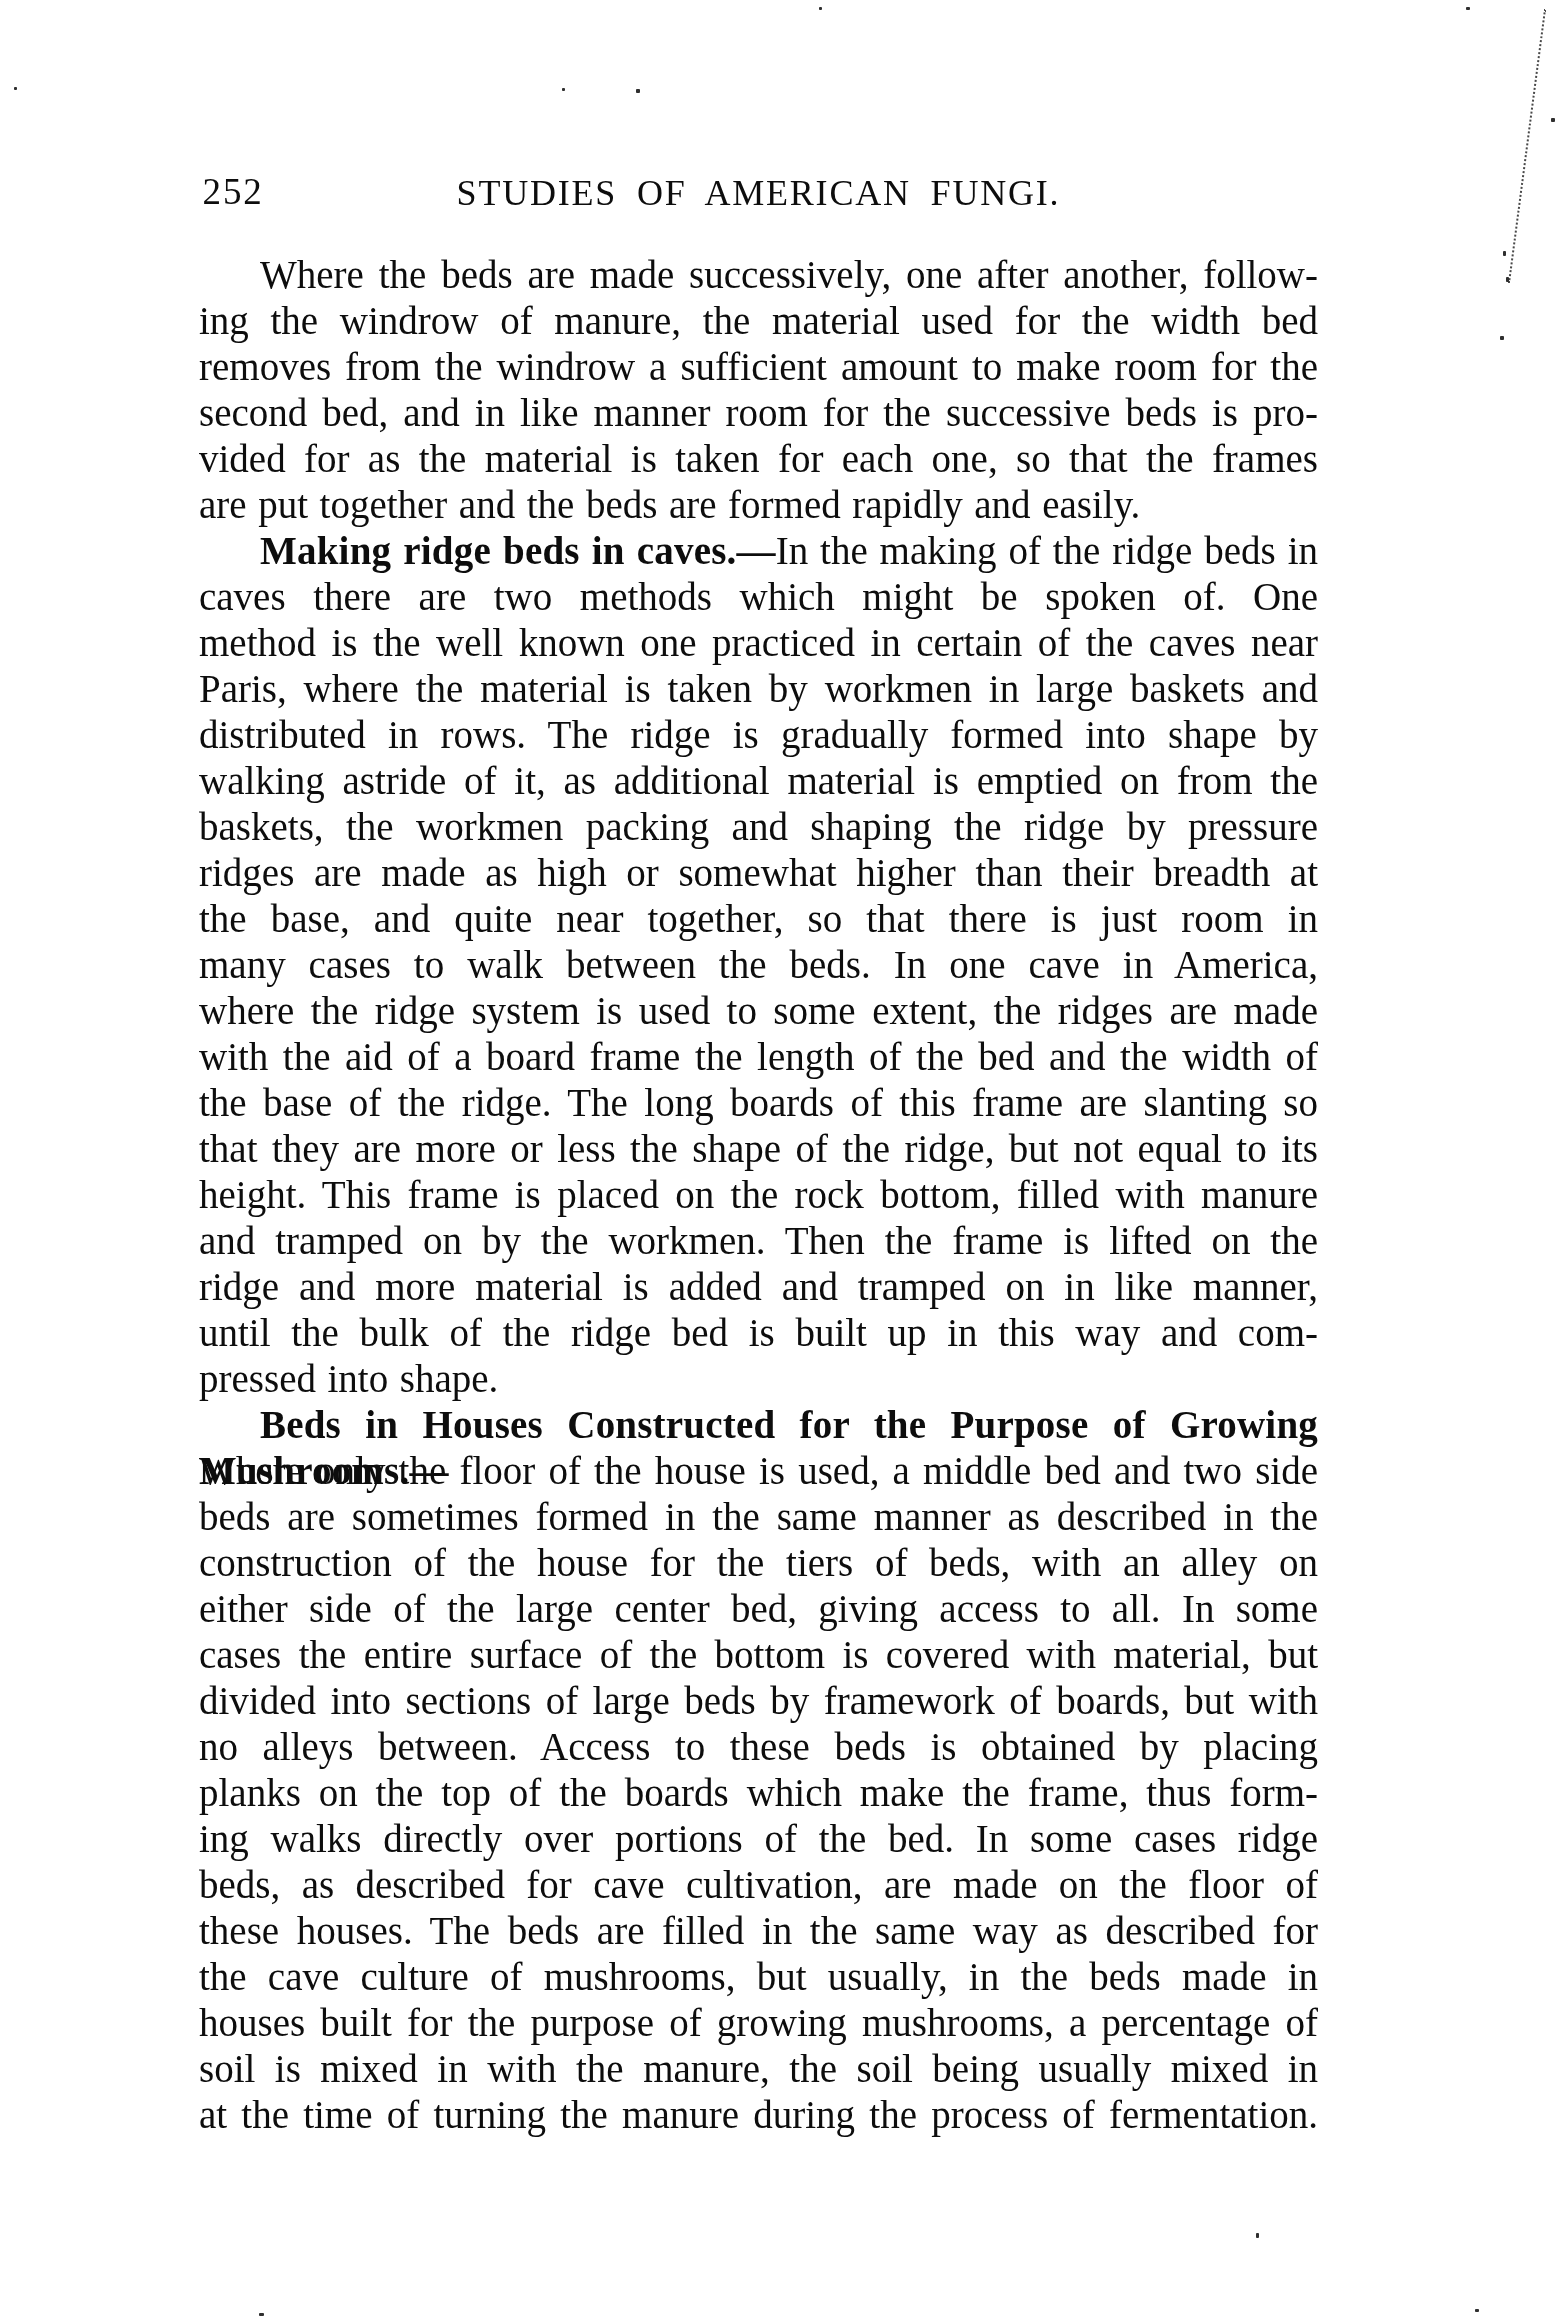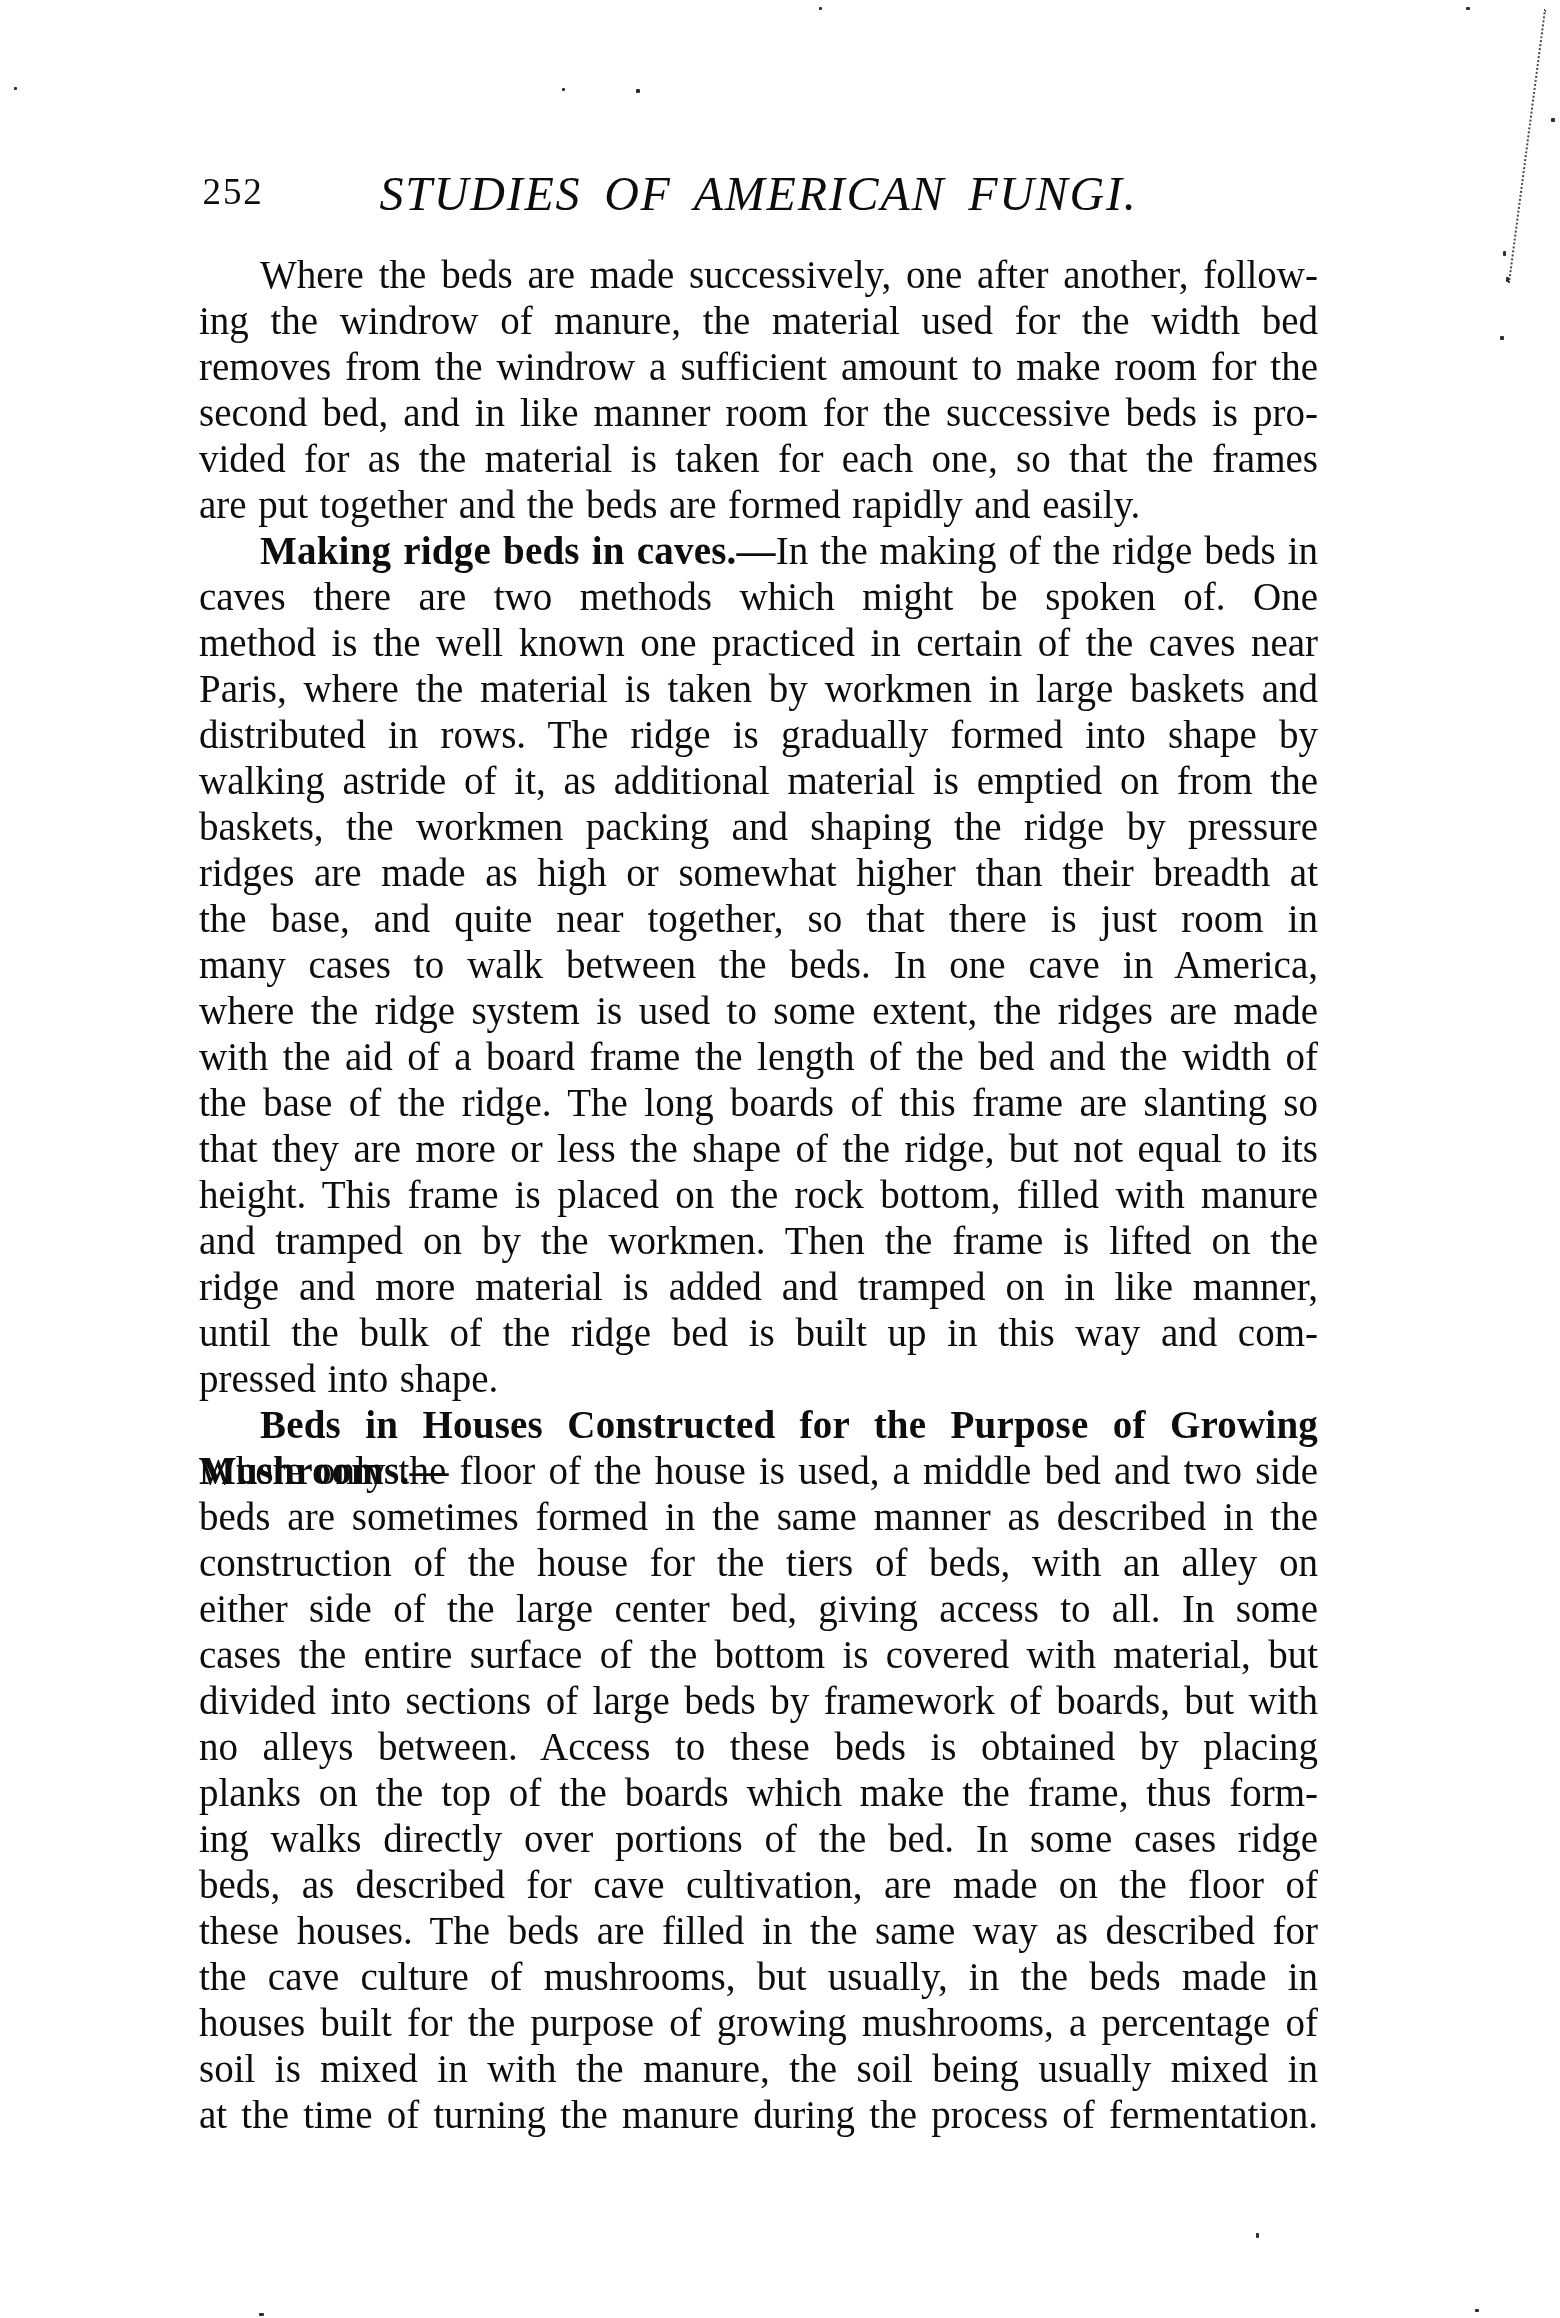--- a/index.html
+++ b/index.html
@@ -27,25 +27,24 @@
     font-size: 37px;
     line-height: 37px;
     letter-spacing: 1.8px;
   }
   .running-title {
     position: absolute;
     left: 0;
     top: 1.8px;
     width: 100%;
     text-align: center;
-    font-size: 48px;
+    font-size: 36px;
     line-height: 37px;
     letter-spacing: 1.8px;
     word-spacing: 9px;
-    font-style: italic;
   }
   .body-text {
     position: absolute;
     top: 252px;
     left: 187px;
     width: 1119px;
     font-size: 39px;
     word-spacing: 1.8px;
   }
   .line {

